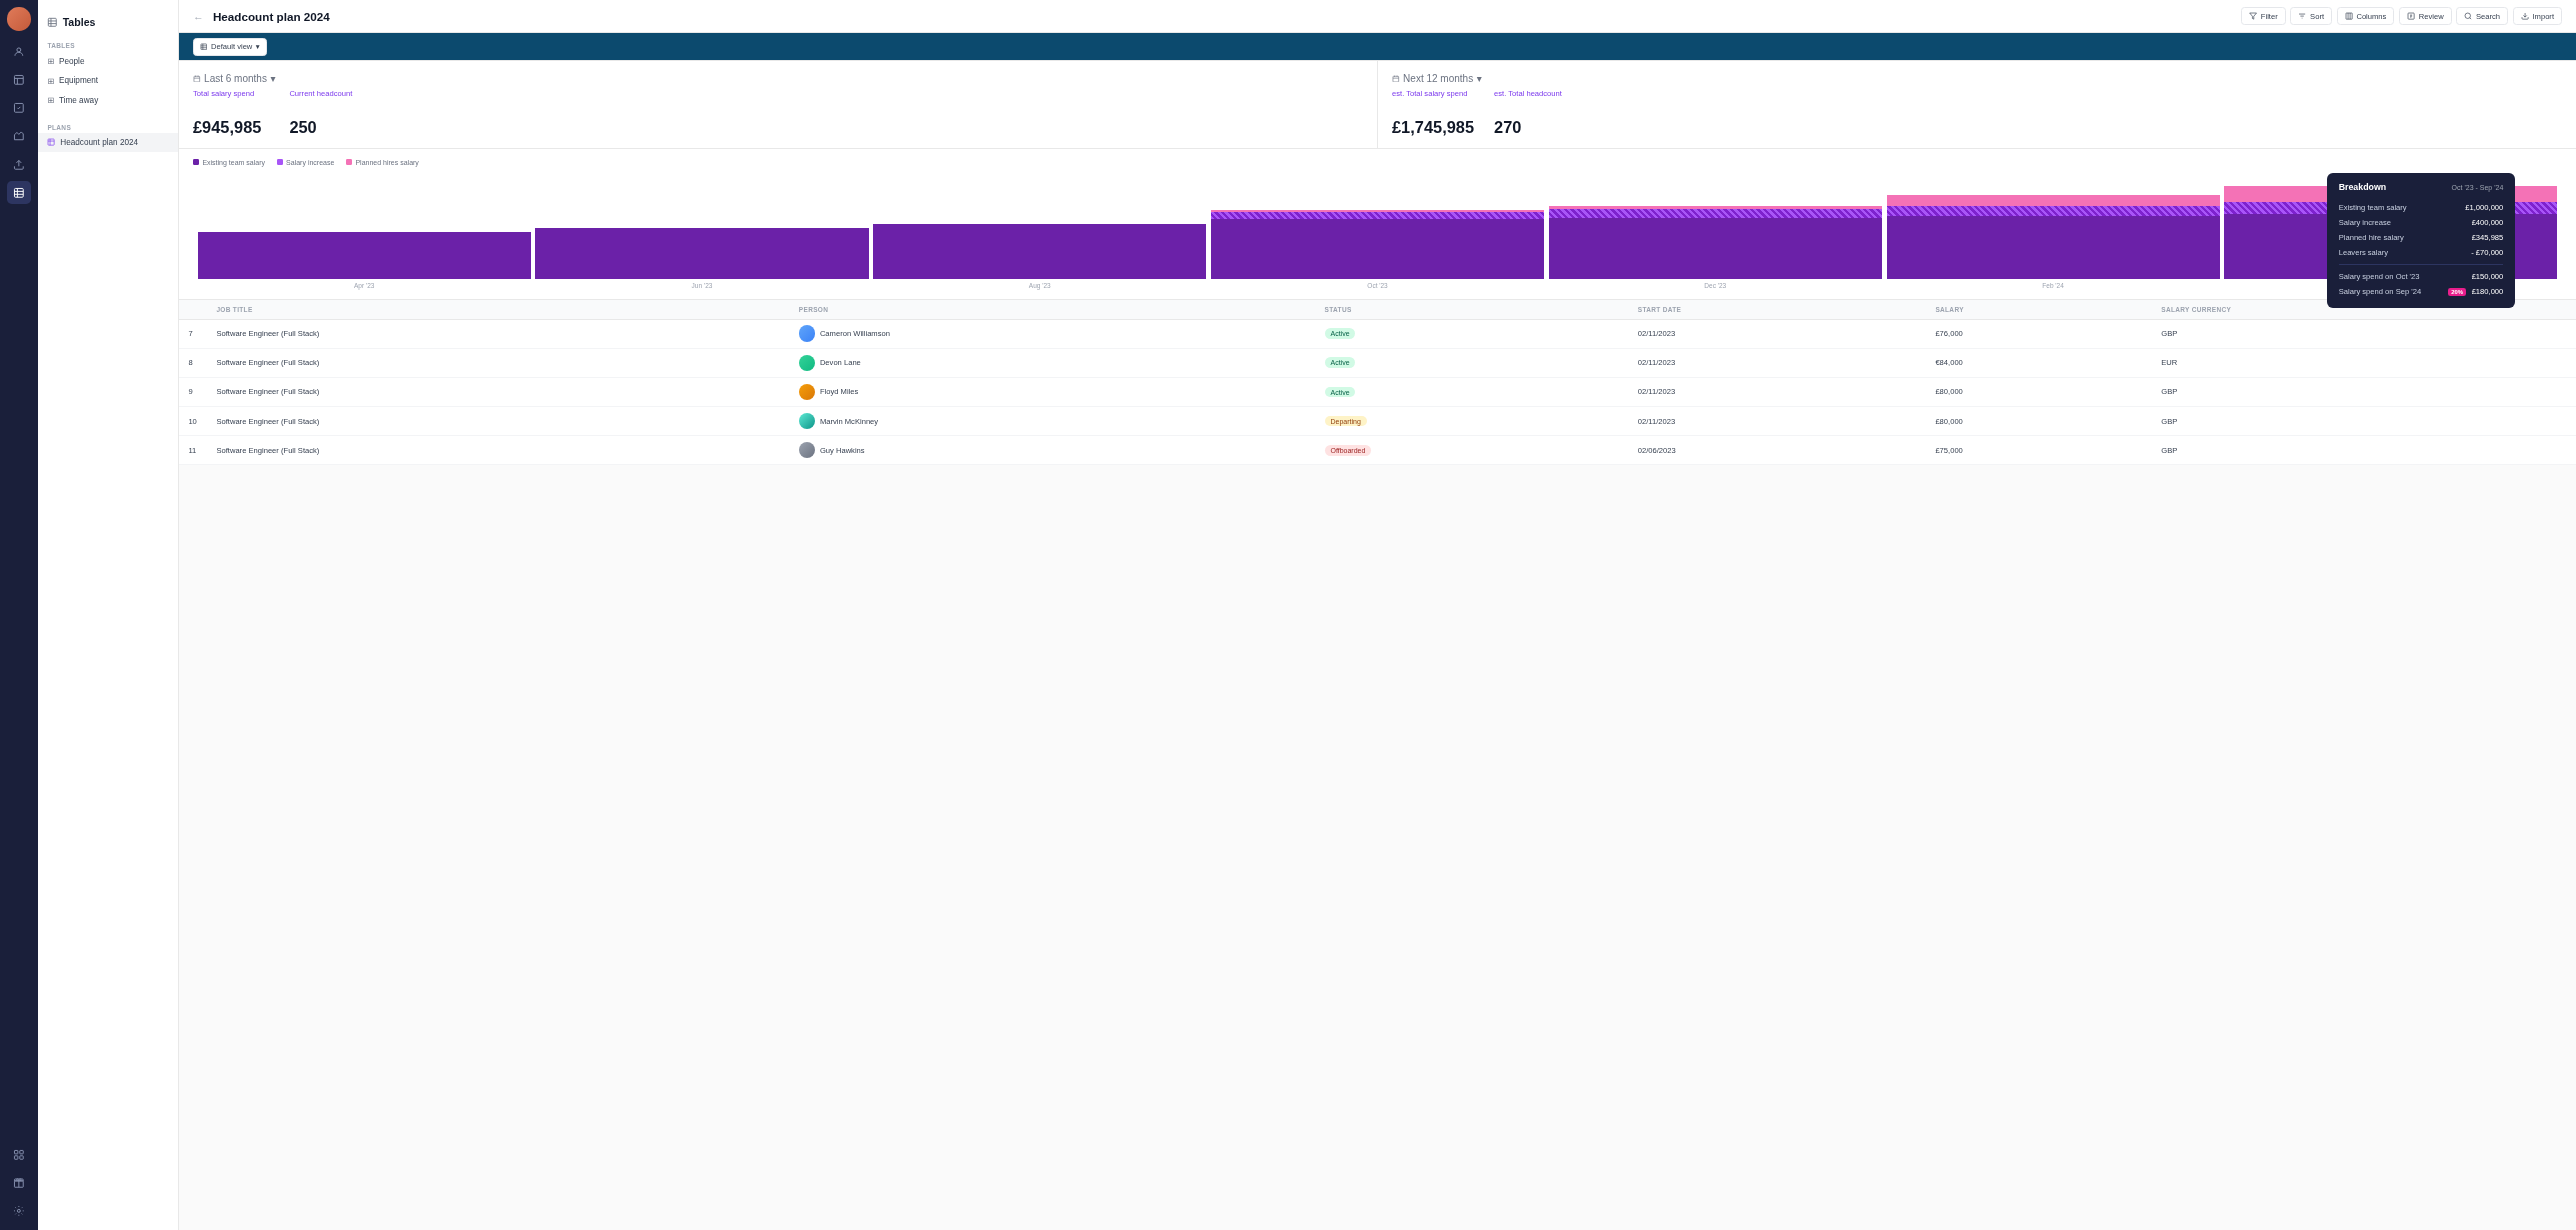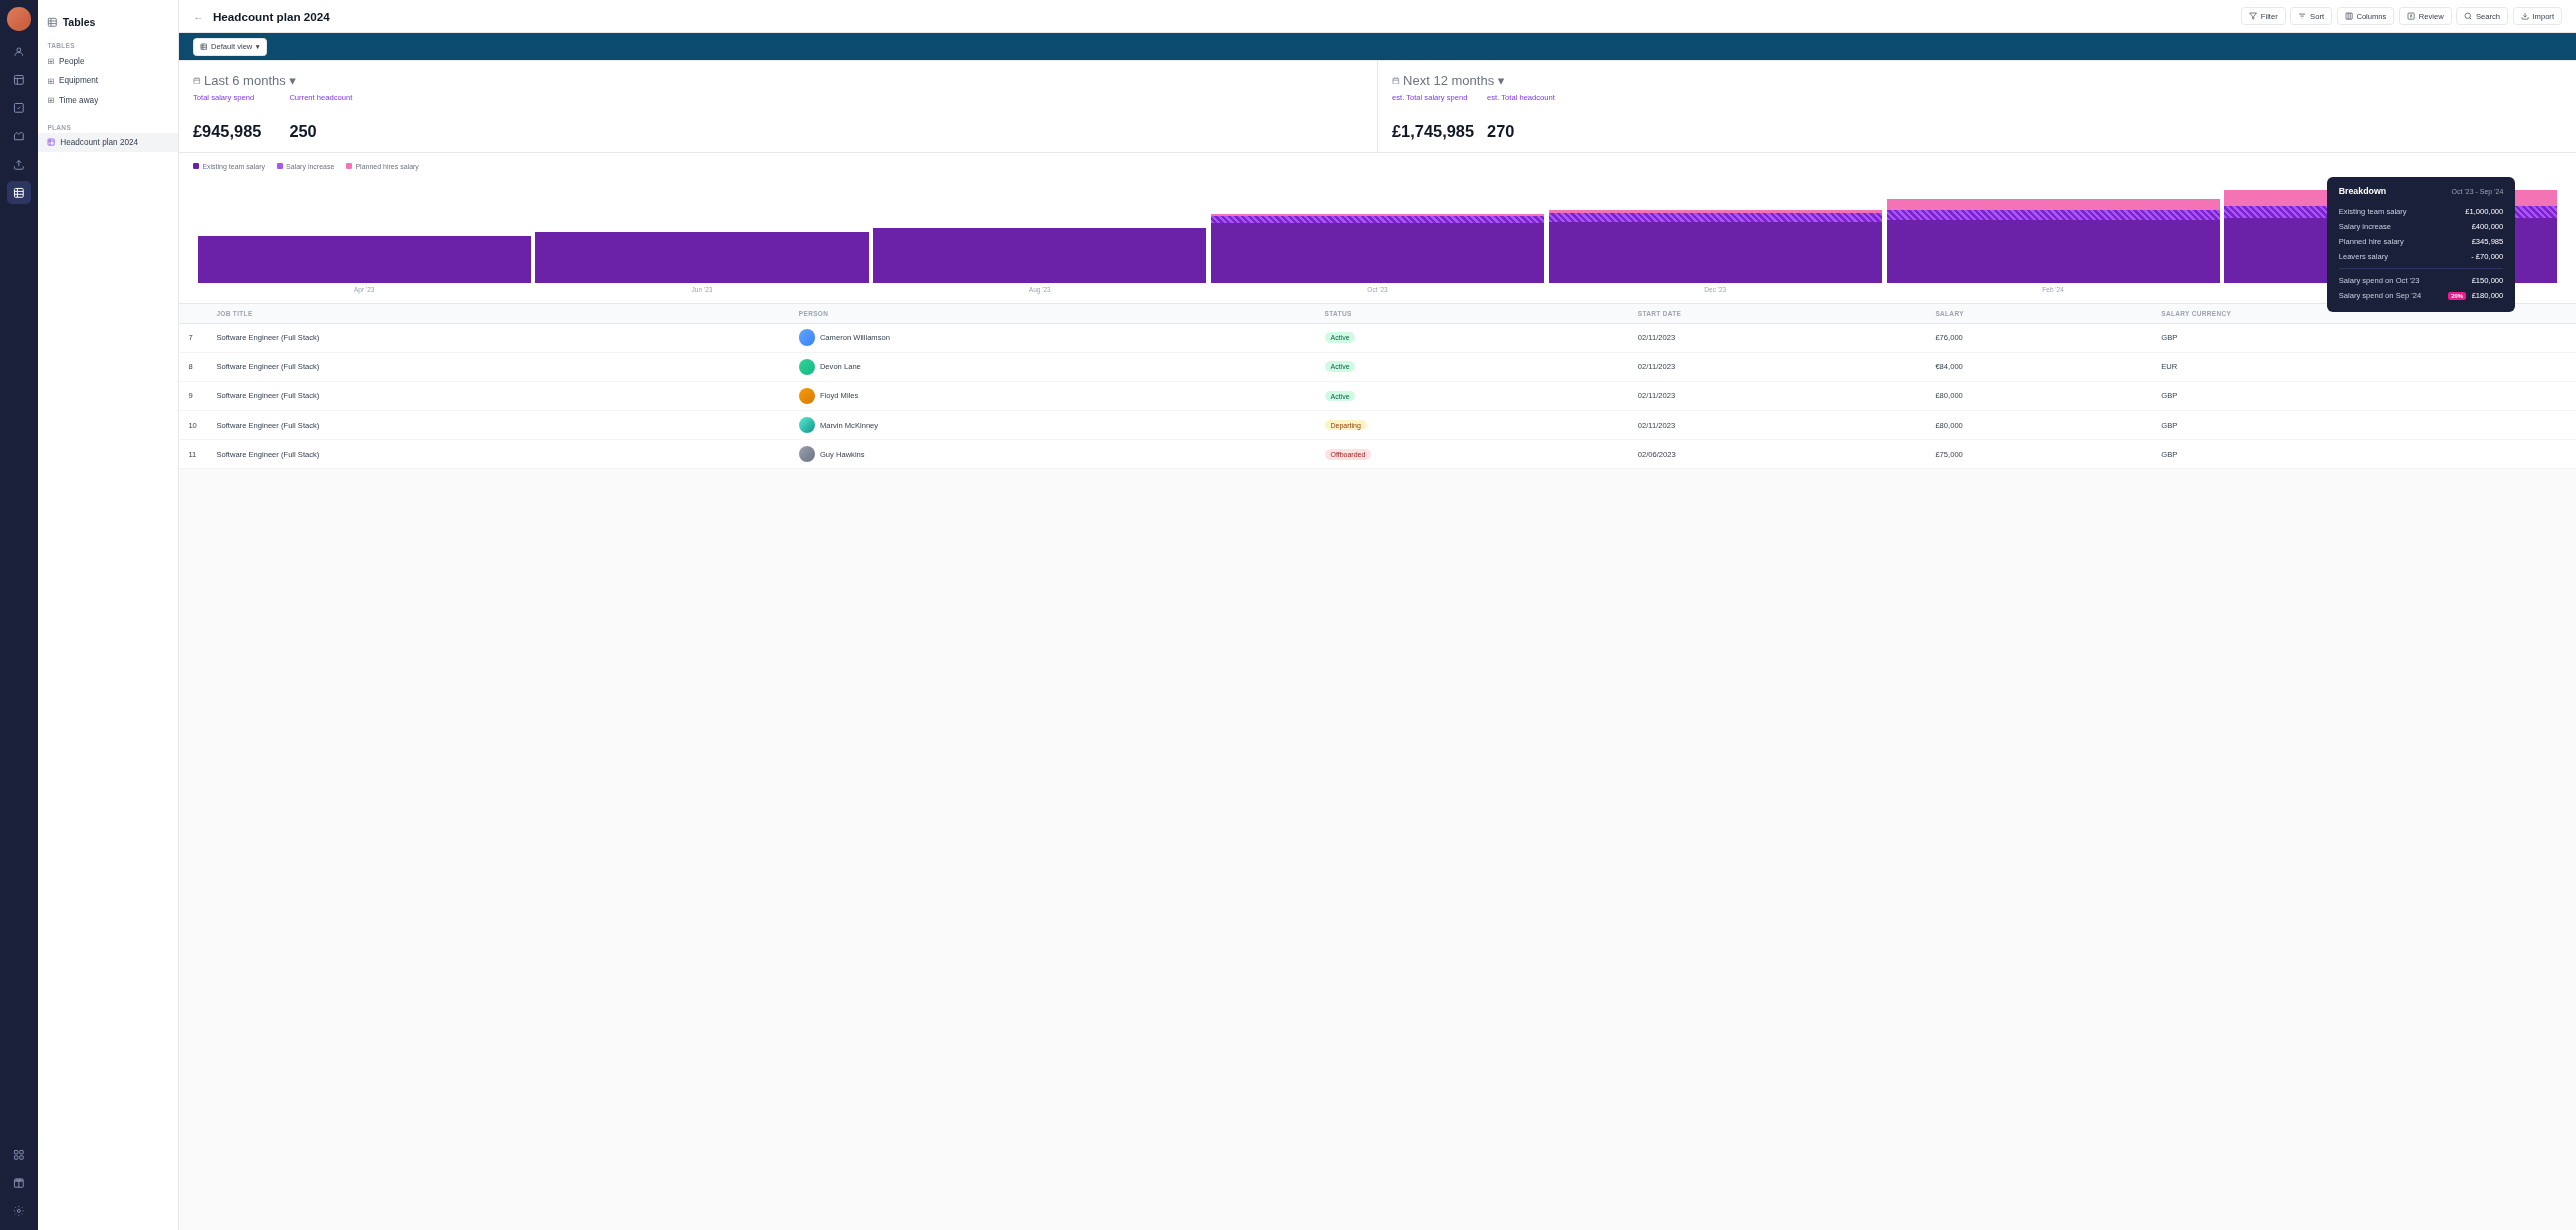--- a/index.html
+++ b/index.html
@@ -157,21 +157,21 @@
     .stats-panel {
       flex: 1;
       padding: 11.7px 14px;
       border-right: 0.6px solid #e8e8e8;
     }
     .stats-panel:last-child { border-right: none; }
     .stats-period {
       display: flex;
       align-items: center;
       gap: 3.5px;
-      font-size: 13px;
+      font-size: 10px;
       color: #6b7280;
       margin-bottom: 4.7px;
       cursor: pointer;
     }
     .stats-label { font-size: 7.6px; color: #7c3aed; margin-bottom: 20px; }
     .stats-value { font-size: 16.4px; font-weight: 700; color: #111827; }
 
     
     .chart-container {
       background: #fff;
@@ -493,21 +493,21 @@
 
       <div class="stats-panel">
         <div class="stats-period">
           <svg width="7.6" height="7.6" viewBox="0 0 24 24" fill="none" stroke="currentColor" stroke-width="2">
               <rect x="3" y="4" width="18" height="18" rx="2"></rect>
               <path d="M16 2v4M8 2v4M3 10h18"></path>
             </svg>
           <span>Next 12 months</span>
           <span>▾</span>
         </div>
-        <div style="display:flex;gap:13px;">
+        <div style="display:flex;gap:20px;">
           <div>
             <div class="stats-label">est. Total salary spend</div>
             <div class="stats-value">£1,745,985</div>
           </div>
           <div>
             <div class="stats-label">est. Total headcount</div>
             <div class="stats-value">270</div>
           </div>
         </div>
       </div>

